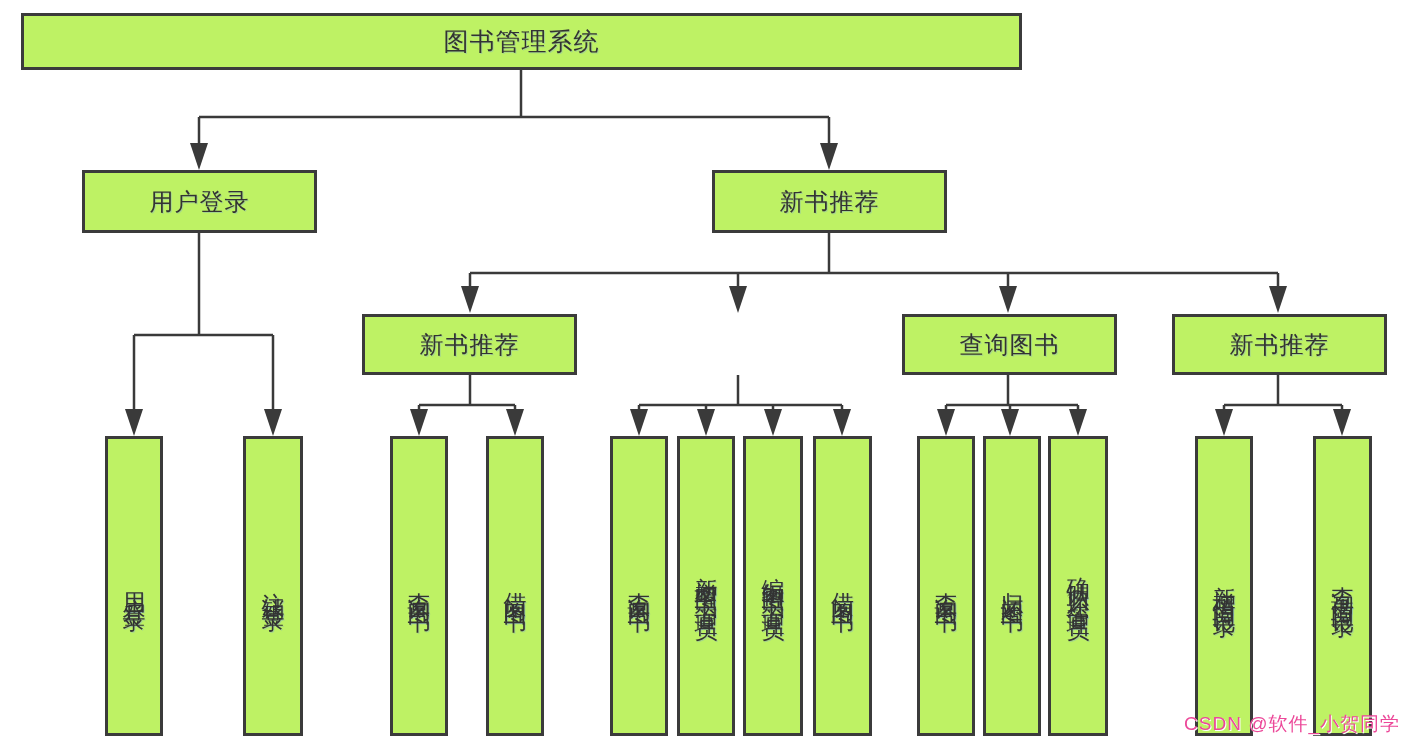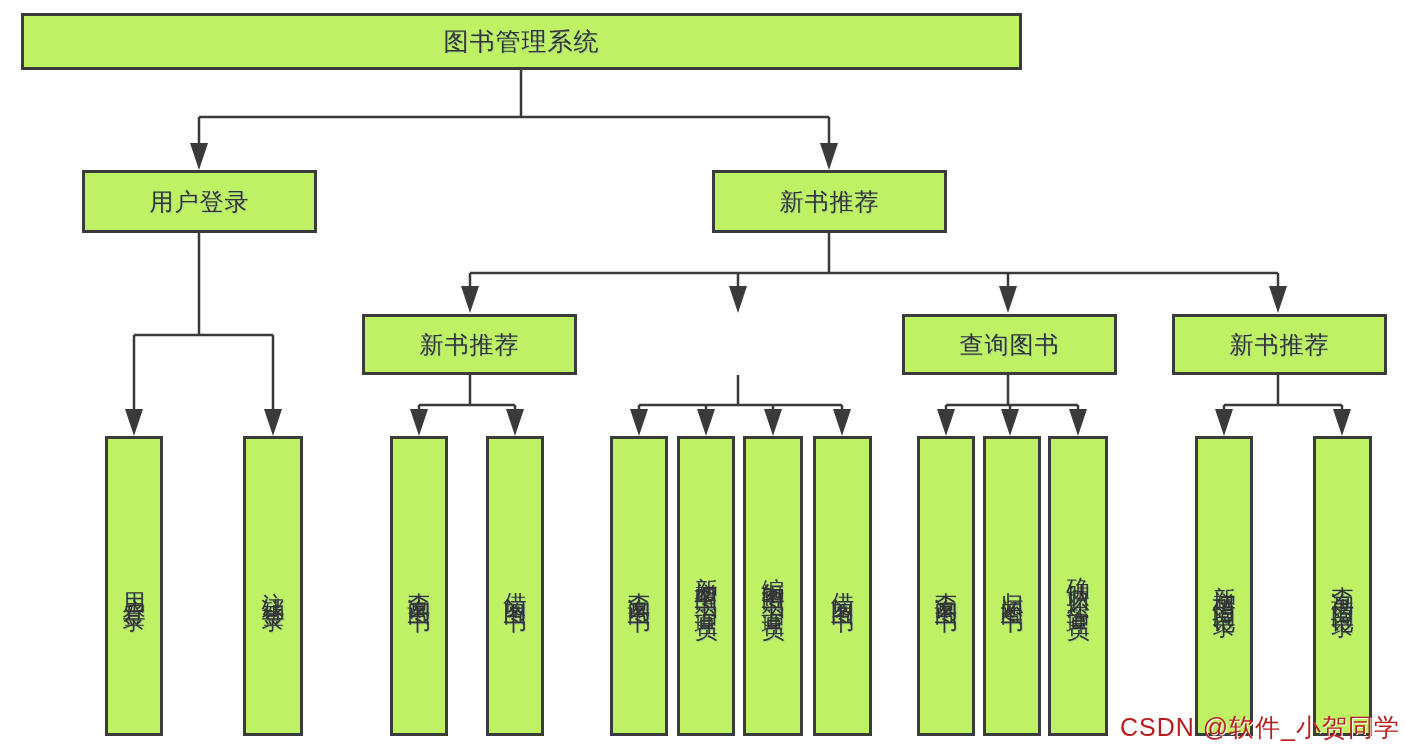--- a/index.html
+++ b/index.html
@@ -39,22 +39,22 @@
     color: #333333;
     font-size: 23px;
     letter-spacing: 6px;
     line-height: 1;
     text-shadow: 1px 1px 0 rgba(110,150,235,0.30);
   }
   #watermark {
     position: absolute;
     top: 711px;
     right: 5px;
-    font-size: 25px;
-    color: #b91c1c;
+    font-size: 19px;
+    color: #ec4899;
     letter-spacing: 1px;
     white-space: nowrap;
     text-shadow: 1px 1px 0 #ffffff;
   }
 </style>
 </head>
 <body>
 
 <div id="canvas">
 

